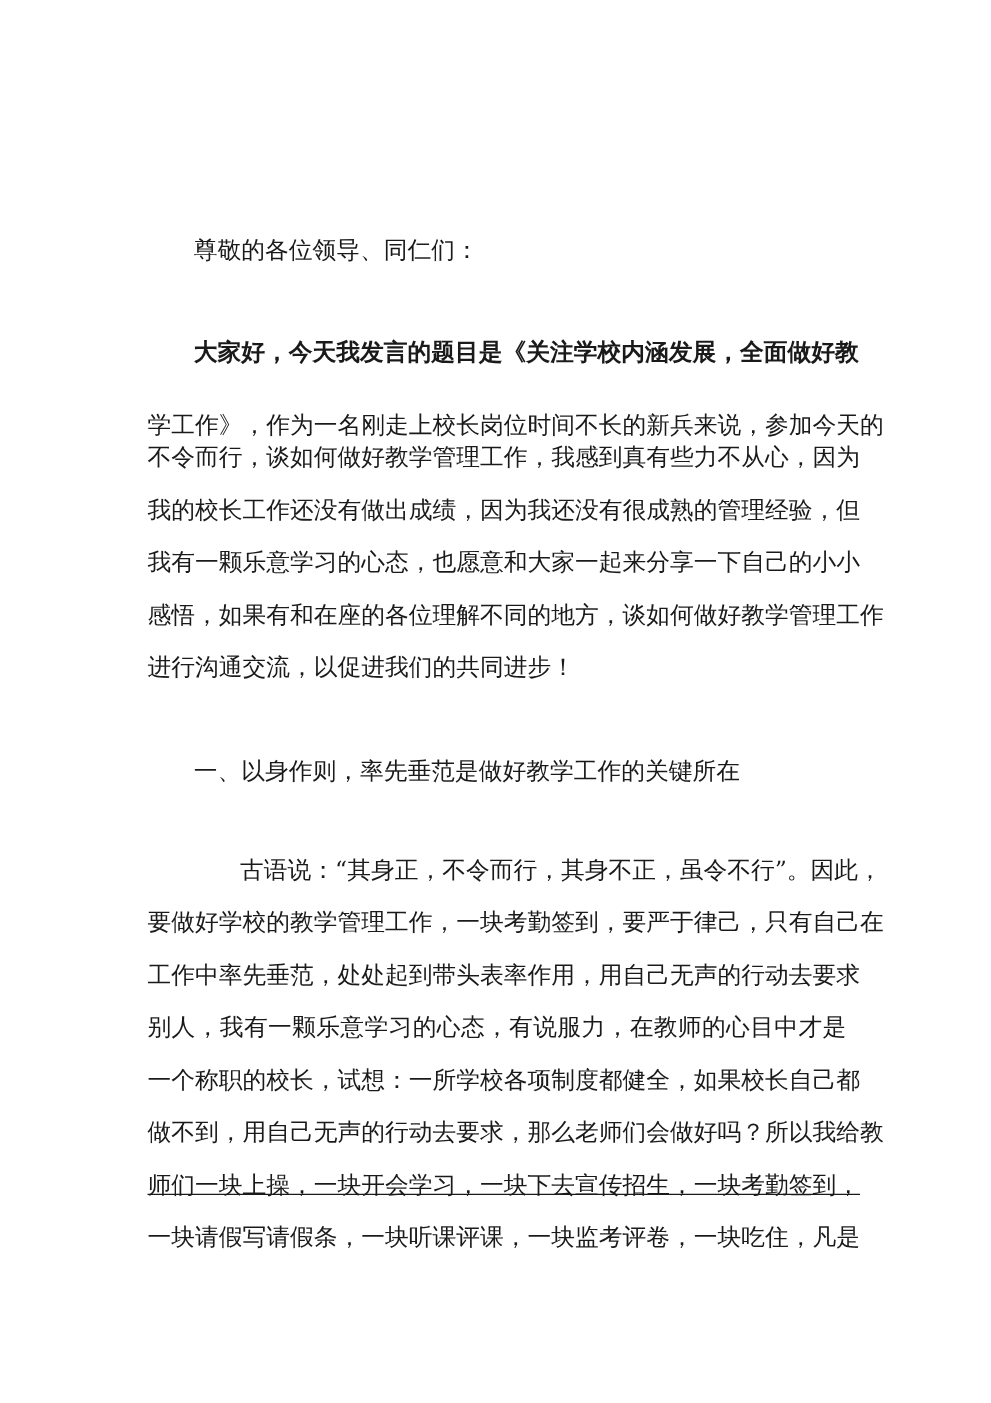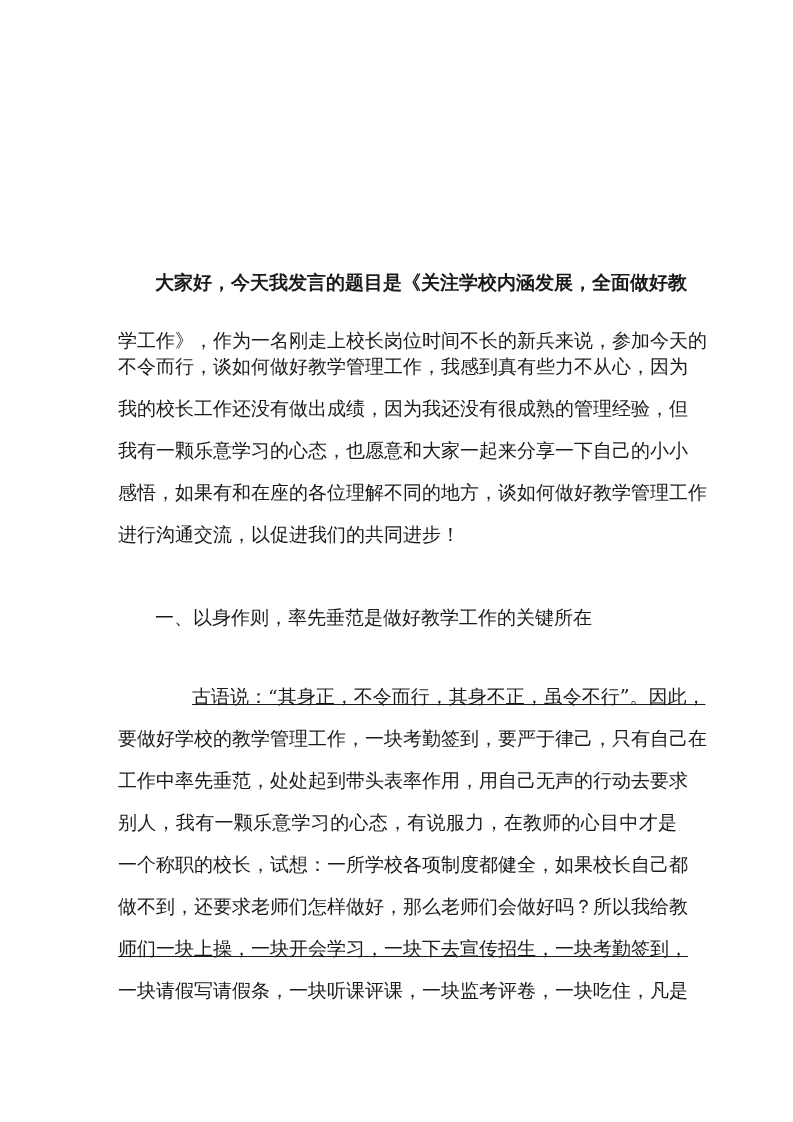--- a/index.html
+++ b/index.html
@@ -31,44 +31,45 @@
       font-size: 19px;
       white-space: nowrap;
       text-align: justify;
       text-align-last: justify;
       letter-spacing: 0;
     }
     .line.last {
       text-align-last: left;
     }
     .line.indent2 { left: 155px; width: 522px; }
-    .line.indent4 { left: 192px; width: 485px; text-decoration: underline; }
+    .line.indent4 { left: 192px; width: 485px; }
   </style>
 </head>
 <body>
 
 <div class="page">
 
+  <div class="line indent2 last" style="top:186px;">尊敬的各位领导、同仁们：</div>
 
   <div>
     <div class="line indent2" style="top:268px;font-weight:bold;">大家好，今天我发言的题目是《关注学校内涵发展，全面做好教</div>
     <div class="line" style="top:310px;margin-top:16px;">学工作》，作为一名刚走上校长岗位时间不长的新兵来说，参加今天的</div>
     <div class="line" style="top:352px;">不令而行，谈如何做好教学管理工作，我感到真有些力不从心，因为</div>
     <div class="line" style="top:394px;">我的校长工作还没有做出成绩，因为我还没有很成熟的管理经验，但</div>
     <div class="line" style="top:436px;">我有一颗乐意学习的心态，也愿意和大家一起来分享一下自己的小小</div>
     <div class="line" style="top:478px;">感悟，如果有和在座的各位理解不同的地方，谈如何做好教学管理工作</div>
     <div class="line last" style="top:520px;">进行沟通交流，以促进我们的共同进步！</div>
   </div>
 
   <div class="line indent2 last" style="top:603px;">一、以身作则，率先垂范是做好教学工作的关键所在</div>
 
   <div>
     <div class="line indent4" style="top:682px;">古语说：“其身正，不令而行，其身不正，虽令不行”。因此，</div>
     <div class="line" style="top:724px;">要做好学校的教学管理工作，一块考勤签到，要严于律己，只有自己在</div>
     <div class="line" style="top:766px;">工作中率先垂范，处处起到带头表率作用，用自己无声的行动去要求</div>
     <div class="line" style="top:808px;">别人，我有一颗乐意学习的心态，有说服力，在教师的心目中才是</div>
     <div class="line" style="top:850px;">一个称职的校长，试想：一所学校各项制度都健全，如果校长自己都</div>
-    <div class="line" style="top:892px;">做不到，还要求老师们怎样做好，那么老师们会做好吗？所以我给教</div>
+    <div class="line" style="top:892px;">做不到，用自己无声的行动去要求，那么老师们会做好吗？所以我给教</div>
     <div class="line" style="top:934px;text-decoration:underline;">师们一块上操，一块开会学习，一块下去宣传招生，一块考勤签到，</div>
     <div class="line" style="top:976px;">一块请假写请假条，一块听课评课，一块监考评卷，一块吃住，凡是</div>
   </div>
 
 </div>
 
 </body></html>

